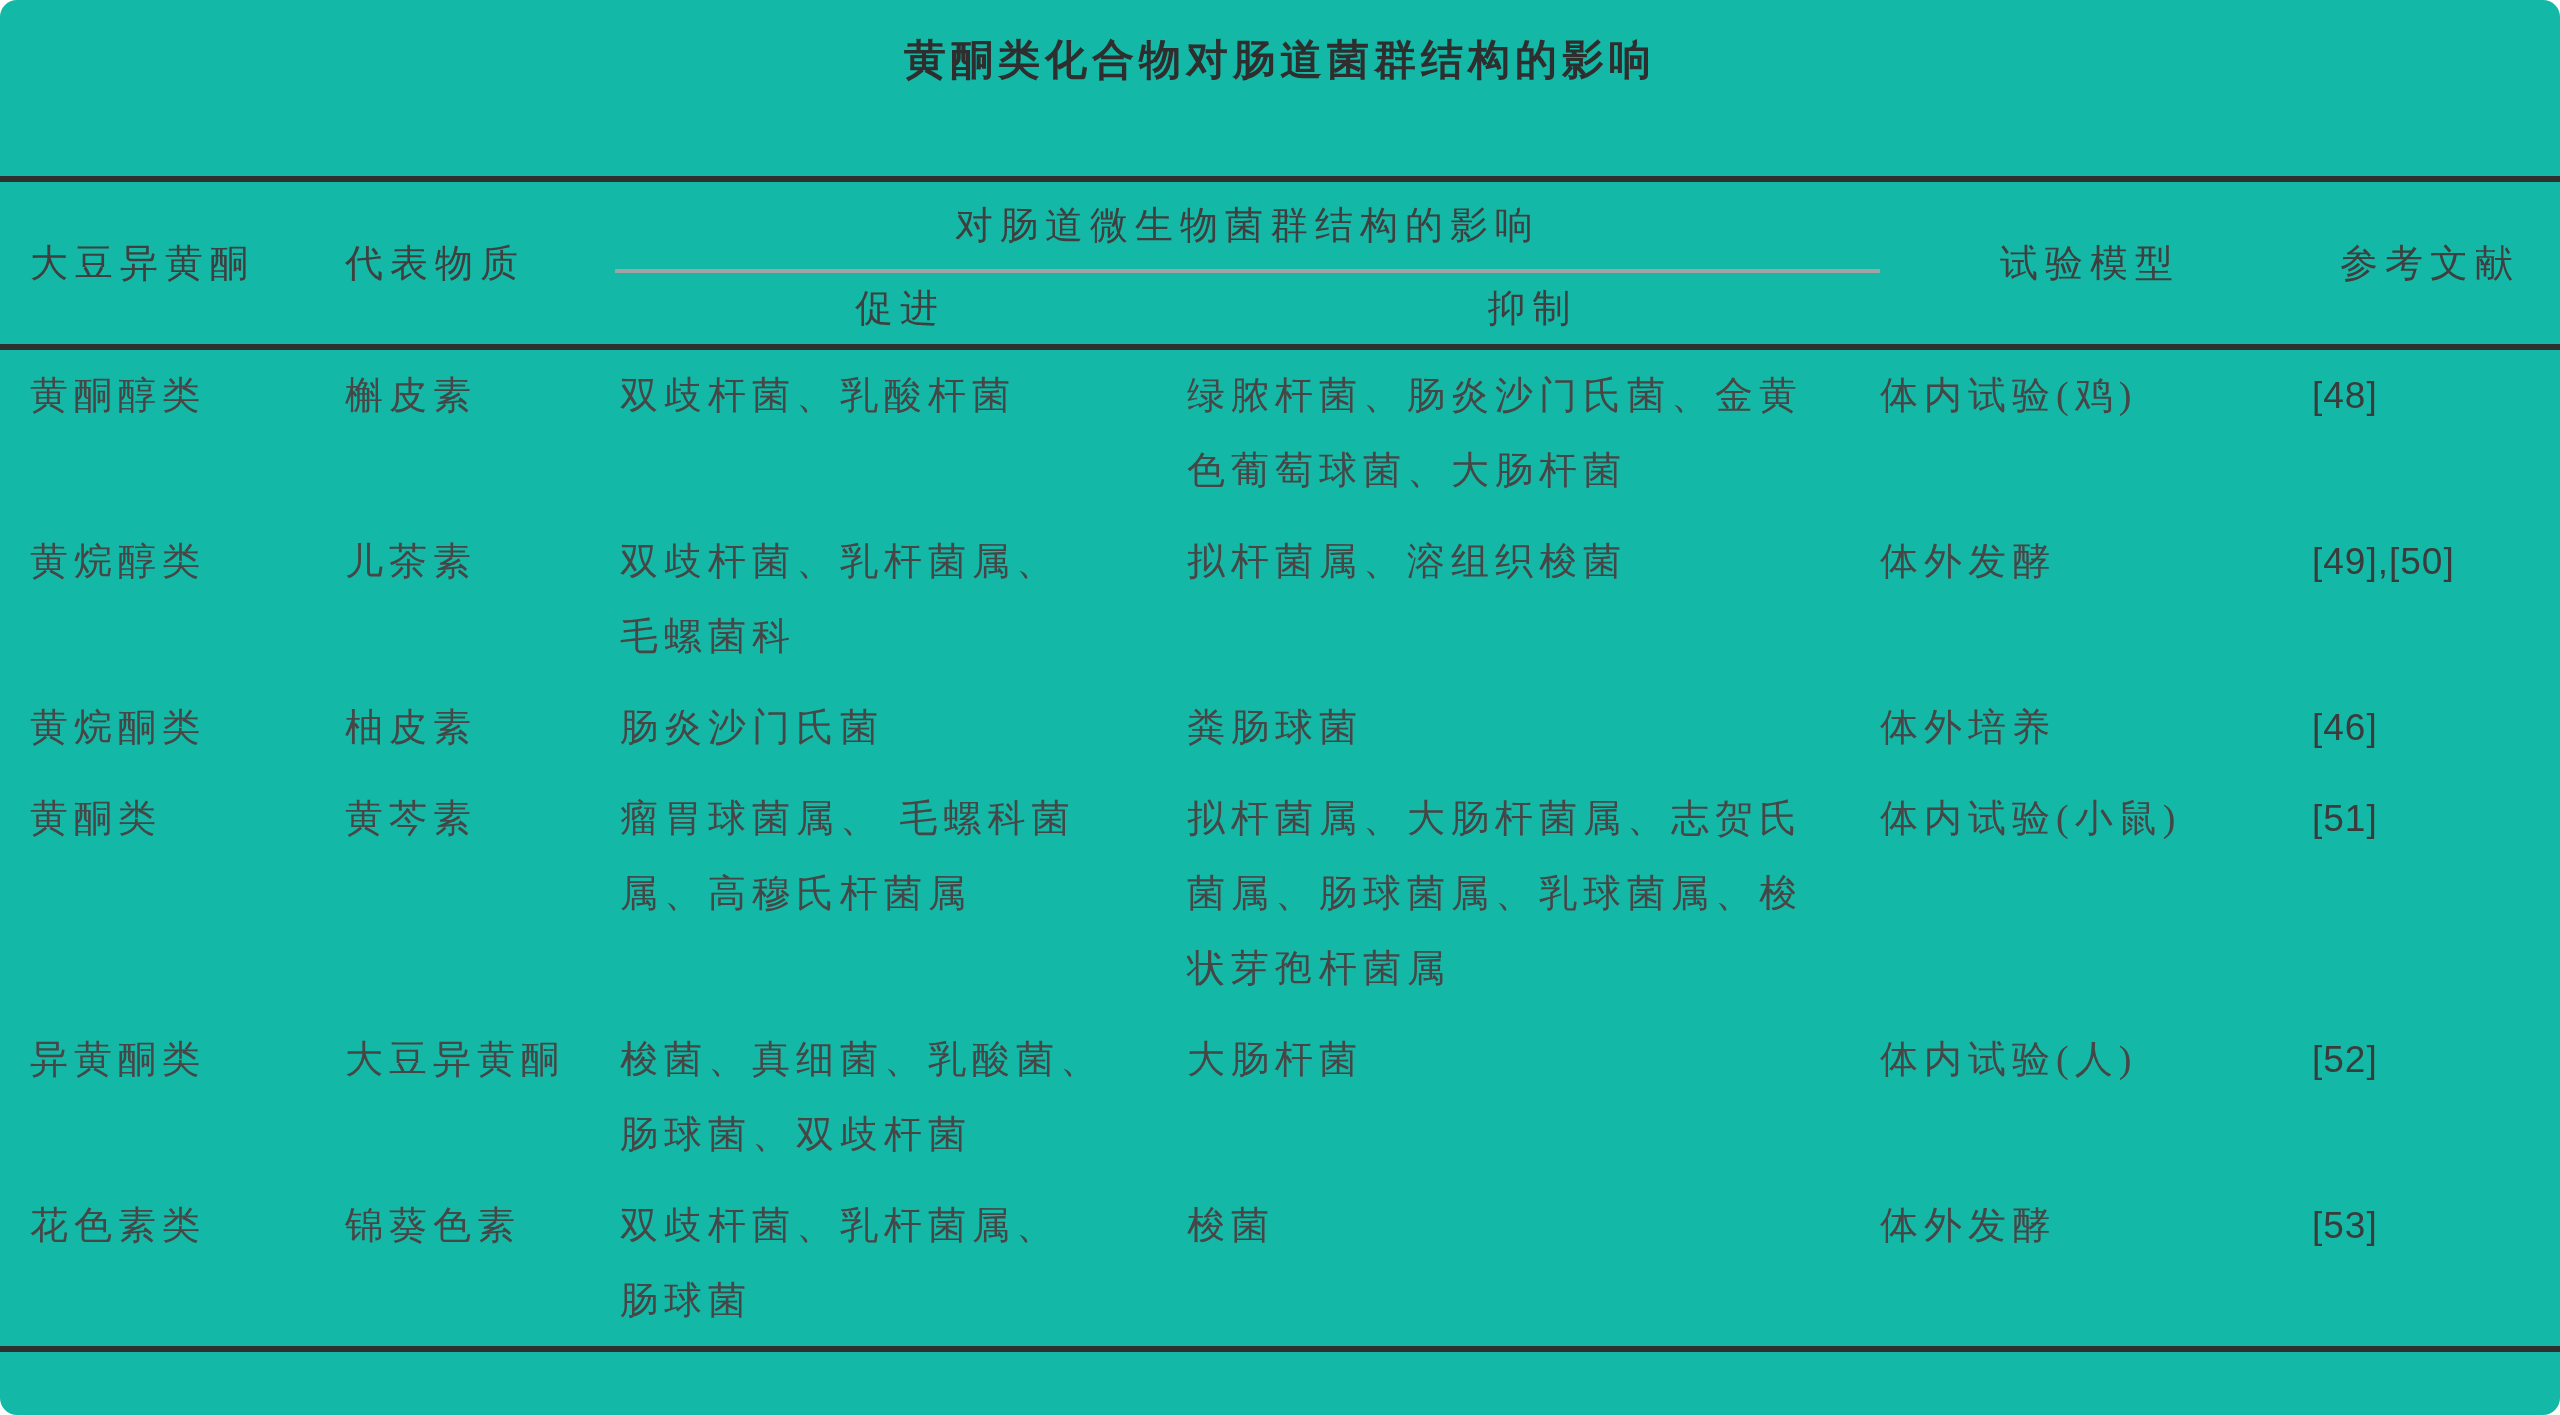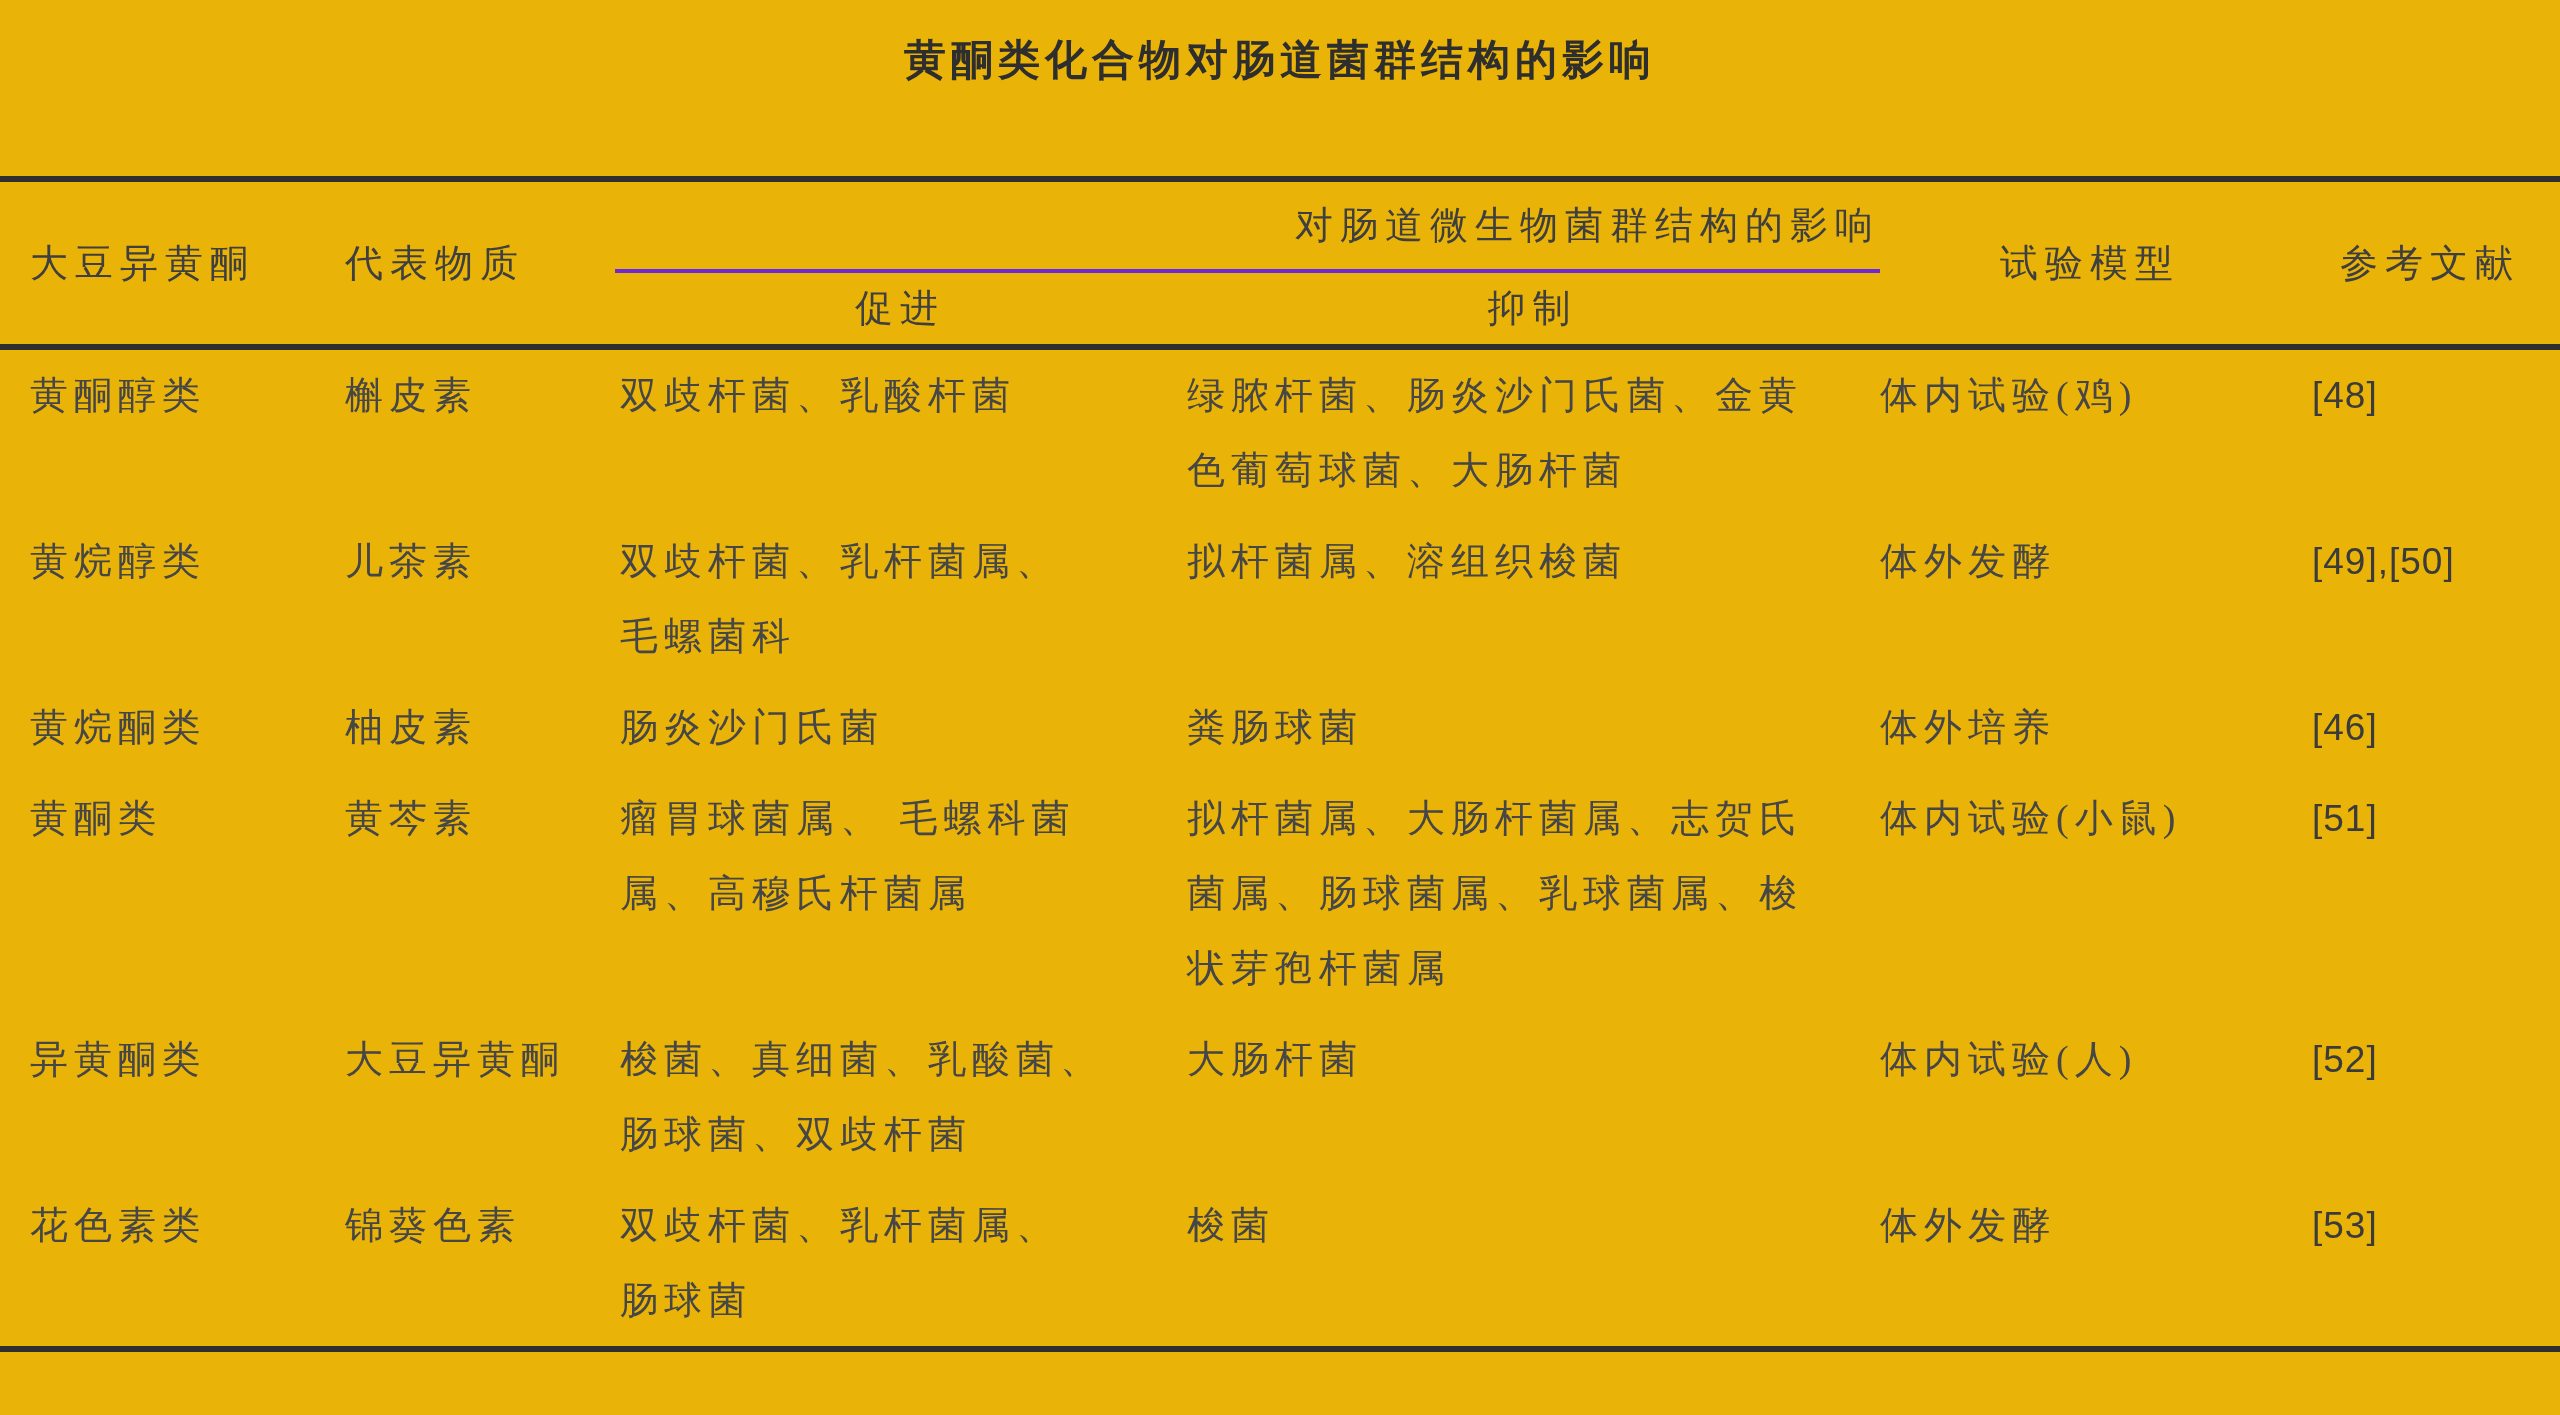--- a/index.html
+++ b/index.html
@@ -3,24 +3,25 @@
 <meta charset="utf-8">
 <style>
   html, body {
     margin: 0;
     padding: 0;
     background: #fdfdfc;
   }
   .page {
     width: 2560px;
     height: 1415px;
-    background: #eab308;
+    background: #14b8a6;
     overflow: hidden;
     font-family: "Liberation Serif", "DejaVu Serif", serif;
     color: #454545;
+    border-radius: 17px;
   }
   .doc-title {
     margin-top: 32px;
     text-align: center;
     font-size: 42px;
     font-weight: bold;
     letter-spacing: 5px;
     color: #2e2e2e;
     font-family: "DejaVu Sans", "Liberation Sans", sans-serif;
   }
@@ -48,22 +49,22 @@
     padding: 0;
   }
   thead tr.head-row-a { height: 92px; }
   thead tr.head-row-b { height: 76px; }
   thead { border-bottom: 6px solid #2f2f2f; }
 
   th.th-left { text-align: left; }
   th.th-type { padding-left: 30px; }
   th.th-substance { padding-left: 25px; }
   th.th-group {
-    text-align: right;
-    border-bottom: 4px solid #6d28d9;
+    text-align: center;
+    border-bottom: 4px solid #a3a3a3;
     vertical-align: middle;
   }
   th.th-sub { vertical-align: middle; }
   th.th-center { text-align: center; }
 
   tbody td {
     font-size: 38px;
     letter-spacing: 6px;
     line-height: 75px;
     vertical-align: top;

